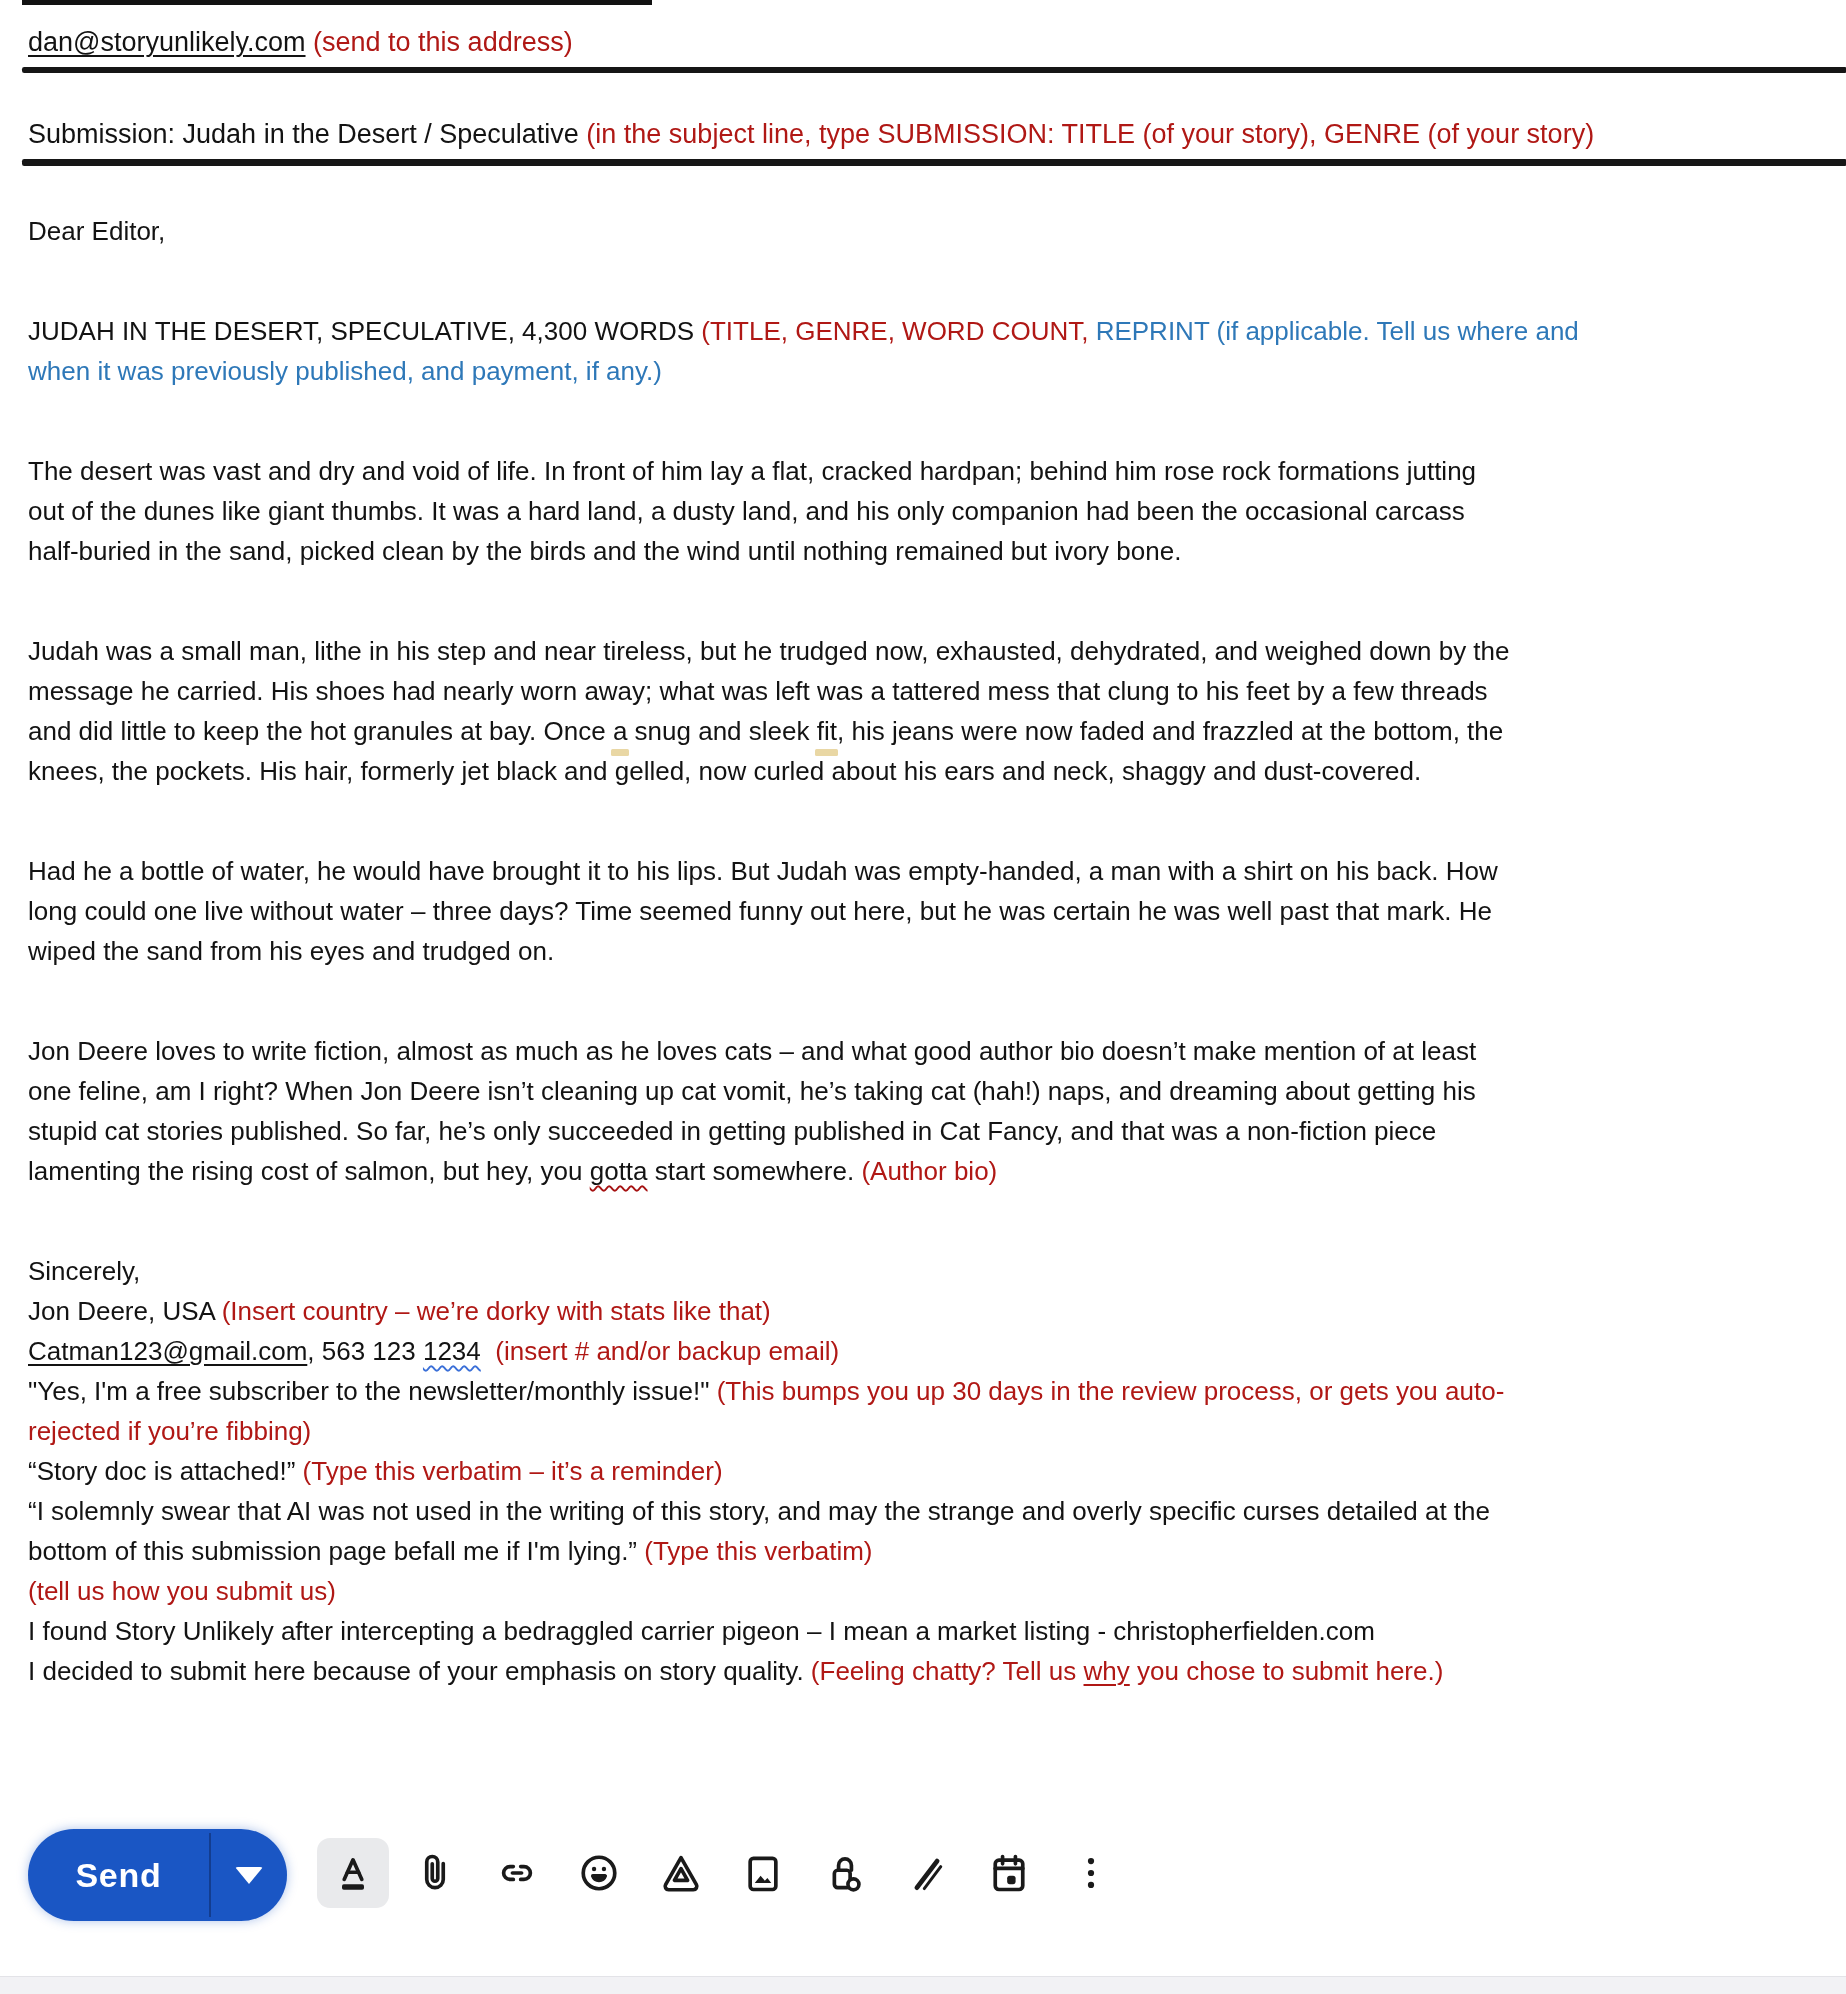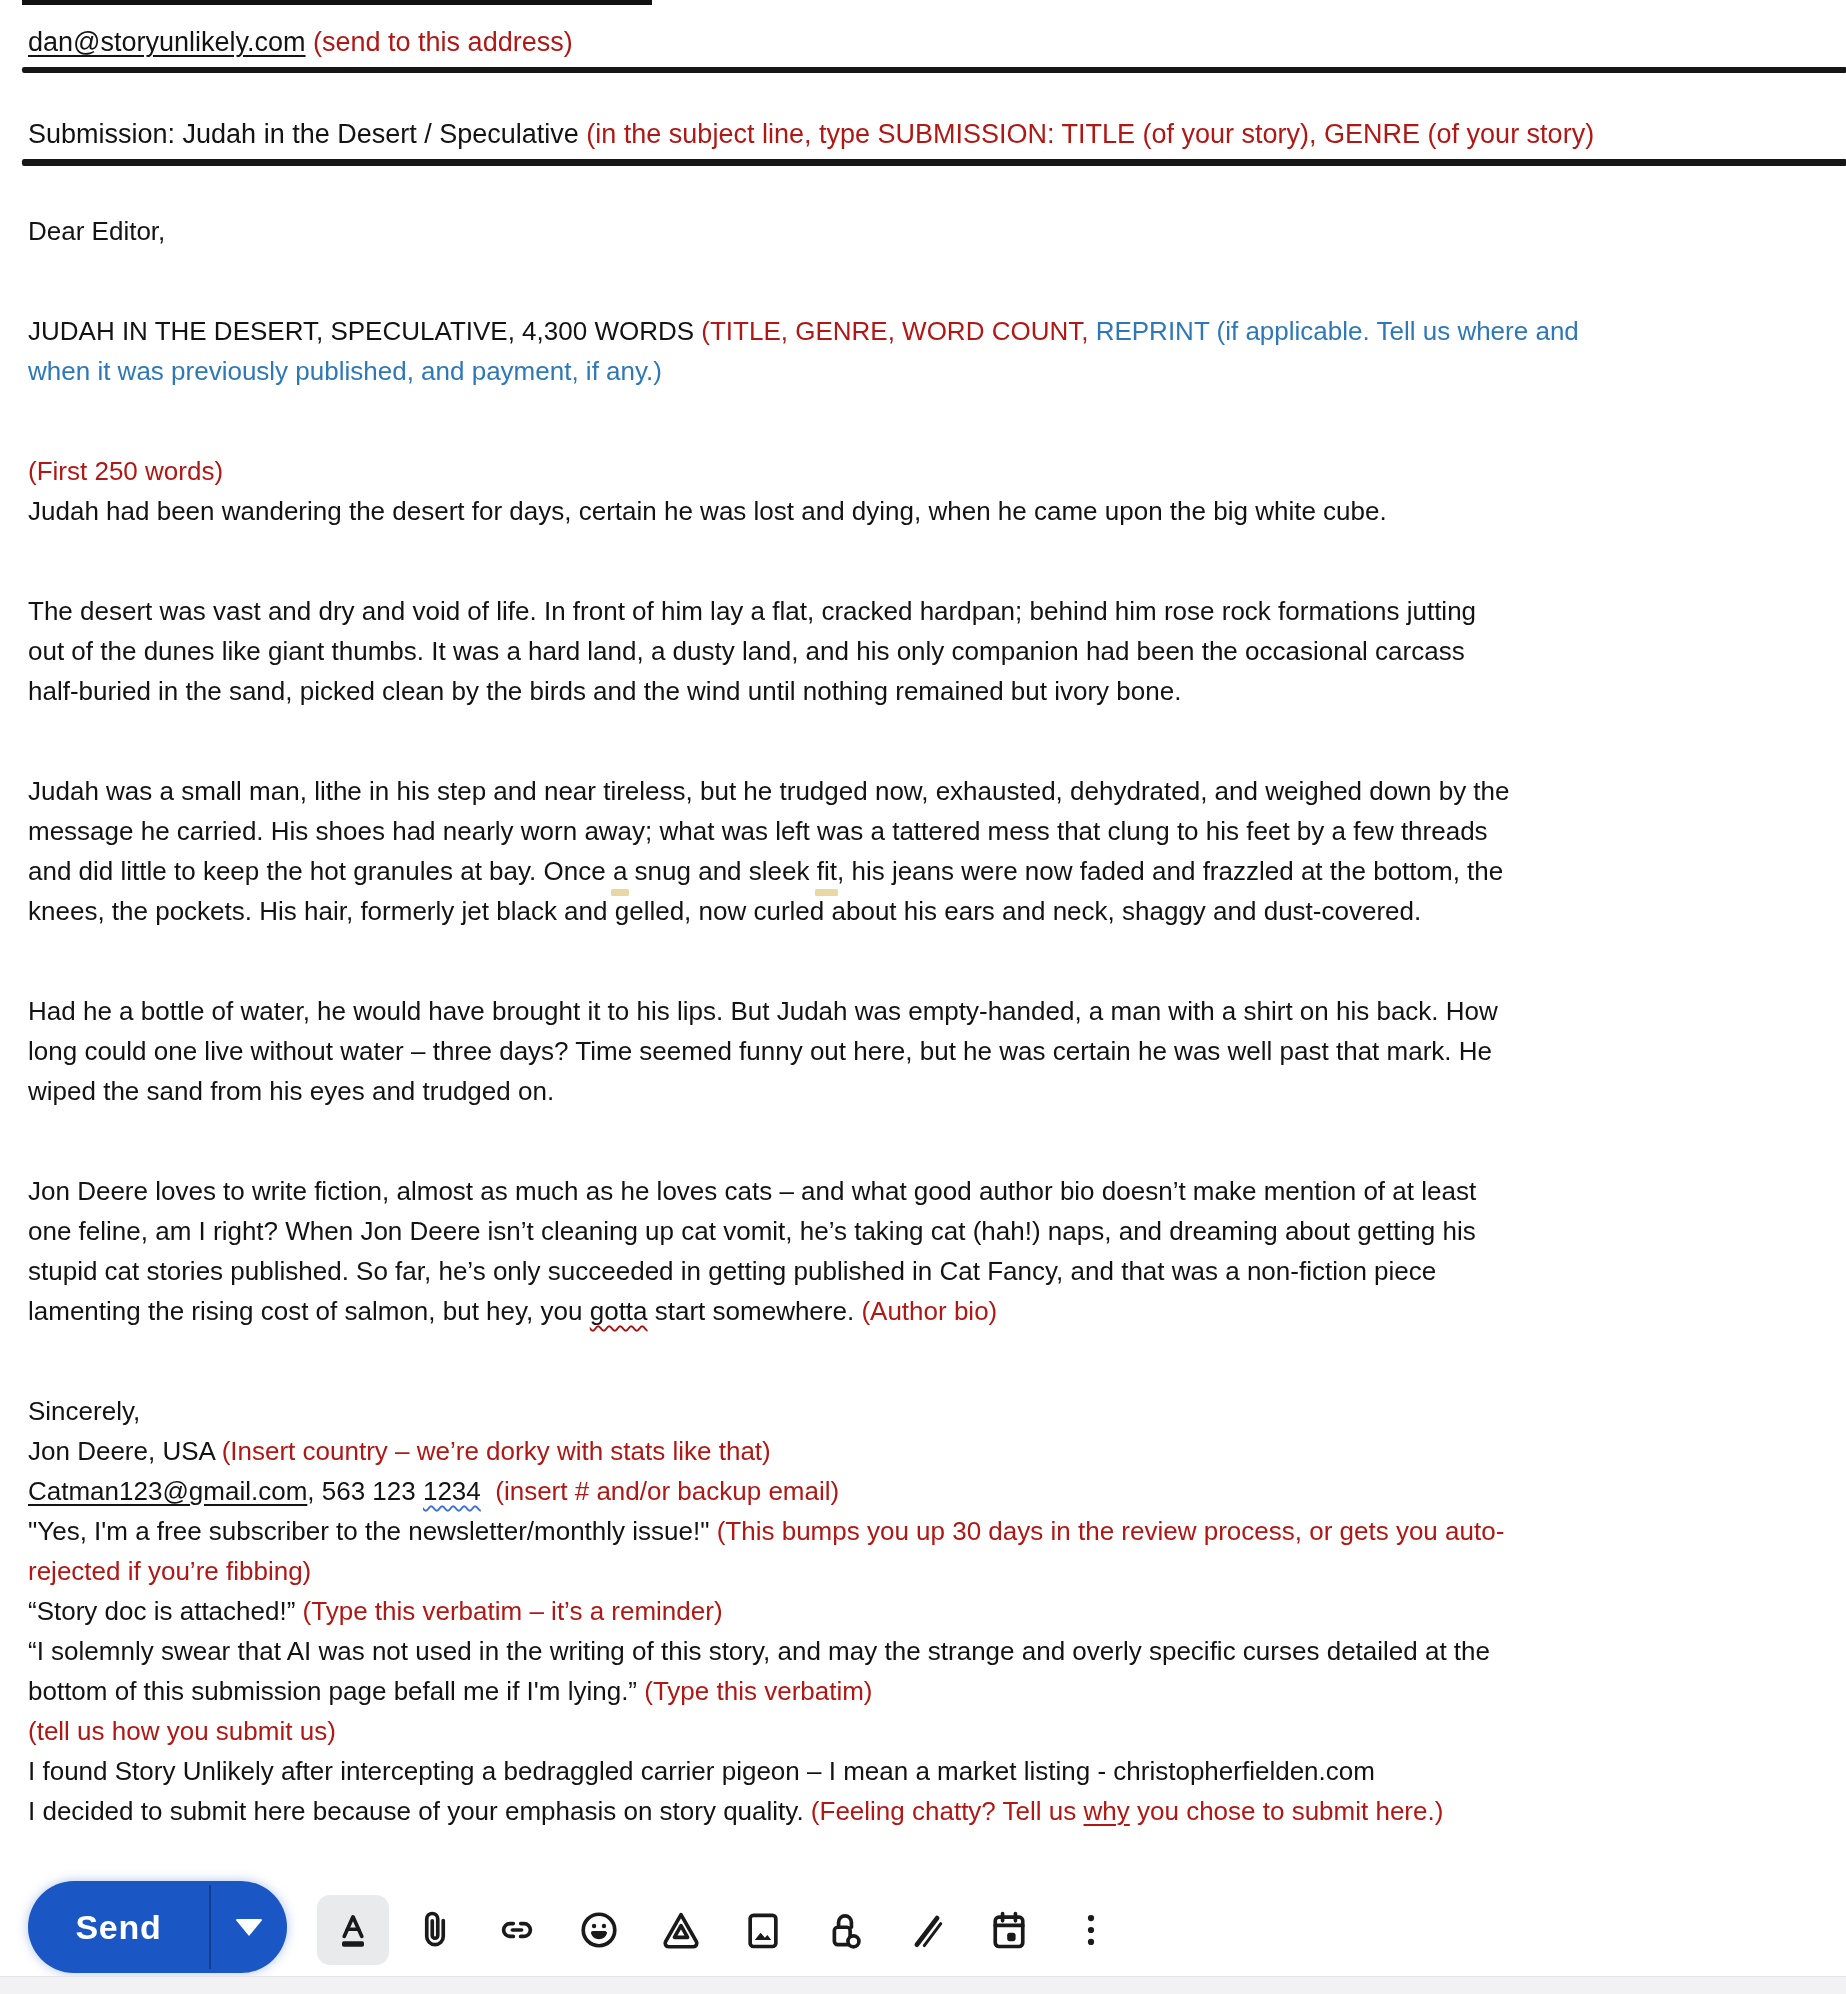--- a/index.html
+++ b/index.html
@@ -18,21 +18,21 @@
   .para:first-child{margin-top:0;}
   .seg.c-ink{color:#131313;}
   .seg.c-red{color:#b01815;}
   .seg.c-blue{color:#2e78b8;}
   .seg.u{text-decoration:underline;text-decoration-thickness:2.2px;text-underline-offset:4.4px;}
   .seg.sq-red{text-decoration:underline wavy #a51111;text-decoration-thickness:2.2px;text-underline-offset:5.1px;}
   .seg.sq-blue{text-decoration:underline wavy #3a6fd8;text-decoration-thickness:2.2px;text-underline-offset:5.1px;}
   .seg.hl{position:relative;}
   .seg.hl::after{content:"";position:absolute;left:-1.5px;right:-1.5px;bottom:-10.3px;height:7.3px;background:#e9d7a4;border-radius:1.5px;}
   
-  .toolbar{position:absolute;left:28px;top:1881px;height:97px;display:flex;align-items:flex-start;}
+  .toolbar{position:absolute;left:28px;top:1824px;height:97px;display:flex;align-items:flex-end;}
   .send-btn{width:259px;height:92px;border-radius:47px;background:#1a56c4;display:flex;align-items:stretch;color:#ffffff;box-shadow:0 0 10.3px rgba(26,86,196,.35);}
   .send-main{flex:1;display:flex;align-items:center;justify-content:center;font-size:34px;font-weight:bold;letter-spacing:0.7px;}
   .send-sep{width:2.2px;background:rgba(10,30,80,.45);margin:4.4px 0;}
   .send-caret-wrap{width:76px;display:flex;align-items:center;justify-content:center;}
   .send-caret{width:0;height:0;border-left:14px solid transparent;border-right:14px solid transparent;border-top:17.6px solid #ffffff;border-radius:2.9px;}
   .tb-icons{display:flex;align-items:center;margin-left:25px;}
   .tb-btn{width:82px;height:97px;display:flex;align-items:center;justify-content:center;}
   .tb-btn svg{width:44px;height:44px;stroke:#1a1a1a;fill:none;stroke-width:2;stroke-linecap:round;stroke-linejoin:round;}
   .tb-btn.active{width:82px;}
   .tb-btn.active .active-bg{width:72px;height:70px;background:#e9eaec;border-radius:13px;display:flex;align-items:center;justify-content:center;}
@@ -42,22 +42,21 @@
 <body>
 
 <div class="top-partial-bar"></div>
 
 <div class="page">
   <div class="hdr-row to-row"><span class="seg c-ink u">dan@storyunlikely.com</span><span class="seg c-ink"> </span><span class="seg c-red">(send to this address)</span></div>
   <div class="rule"></div>
   <div class="hdr-row subject-row"><span class="seg c-ink">Submission: Judah in the Desert / Speculative </span><span class="seg c-red">(in the subject line, type SUBMISSION: TITLE (of your story), GENRE (of your story)</span></div>
   <div class="rule"></div>
   <div class="body-text"><div class="para"><span class="seg c-ink">Dear Editor,</span></div><div class="para"><span class="seg c-ink">JUDAH IN THE DESERT, SPECULATIVE, 4,300 WORDS </span><span class="seg c-red">(TITLE, GENRE, WORD COUNT, </span><span class="seg c-blue">REPRINT (if applicable. Tell us where and
-when it was previously published, and payment, if any.)</span></div><div class="para"><span class="seg c-red">(First 250 words)</span><span class="seg c-ink">
-Judah had been wandering the desert for days, certain he was lost and dying, when he came upon the big white cube.</span></div><div class="para"><span class="seg c-ink">The desert was vast and dry and void of life. In front of him lay a flat, cracked hardpan; behind him rose rock formations jutting
+when it was previously published, and payment, if any.)</span></div><div class="para"><span class="seg c-ink">The desert was vast and dry and void of life. In front of him lay a flat, cracked hardpan; behind him rose rock formations jutting
 out of the dunes like giant thumbs. It was a hard land, a dusty land, and his only companion had been the occasional carcass
 half-buried in the sand, picked clean by the birds and the wind until nothing remained but ivory bone.</span></div><div class="para"><span class="seg c-ink">Judah was a small man, lithe in his step and near tireless, but he trudged now, exhausted, dehydrated, and weighed down by the
 message he carried. His shoes had nearly worn away; what was left was a tattered mess that clung to his feet by a few threads
 and did little to keep the hot granules at bay. Once </span><span class="seg c-ink hl">a</span><span class="seg c-ink"> snug and sleek </span><span class="seg c-ink hl">fit</span><span class="seg c-ink">, his jeans were now faded and frazzled at the bottom, the
 knees, the pockets. His hair, formerly jet black and gelled, now curled about his ears and neck, shaggy and dust-covered.</span></div><div class="para"><span class="seg c-ink">Had he a bottle of water, he would have brought it to his lips. But Judah was empty-handed, a man with a shirt on his back. How
 long could one live without water – three days? Time seemed funny out here, but he was certain he was well past that mark. He
 wiped the sand from his eyes and trudged on.</span></div><div class="para"><span class="seg c-ink">Jon Deere loves to write fiction, almost as much as he loves cats – and what good author bio doesn’t make mention of at least
 one feline, am I right? When Jon Deere isn’t cleaning up cat vomit, he’s taking cat (hah!) naps, and dreaming about getting his
 stupid cat stories published. So far, he’s only succeeded in getting published in Cat Fancy, and that was a non-fiction piece
 lamenting the rising cost of salmon, but hey, you </span><span class="seg c-ink sq-red">gotta</span><span class="seg c-ink"> start somewhere. </span><span class="seg c-red">(Author bio)</span></div><div class="para"><span class="seg c-ink">Sincerely,

